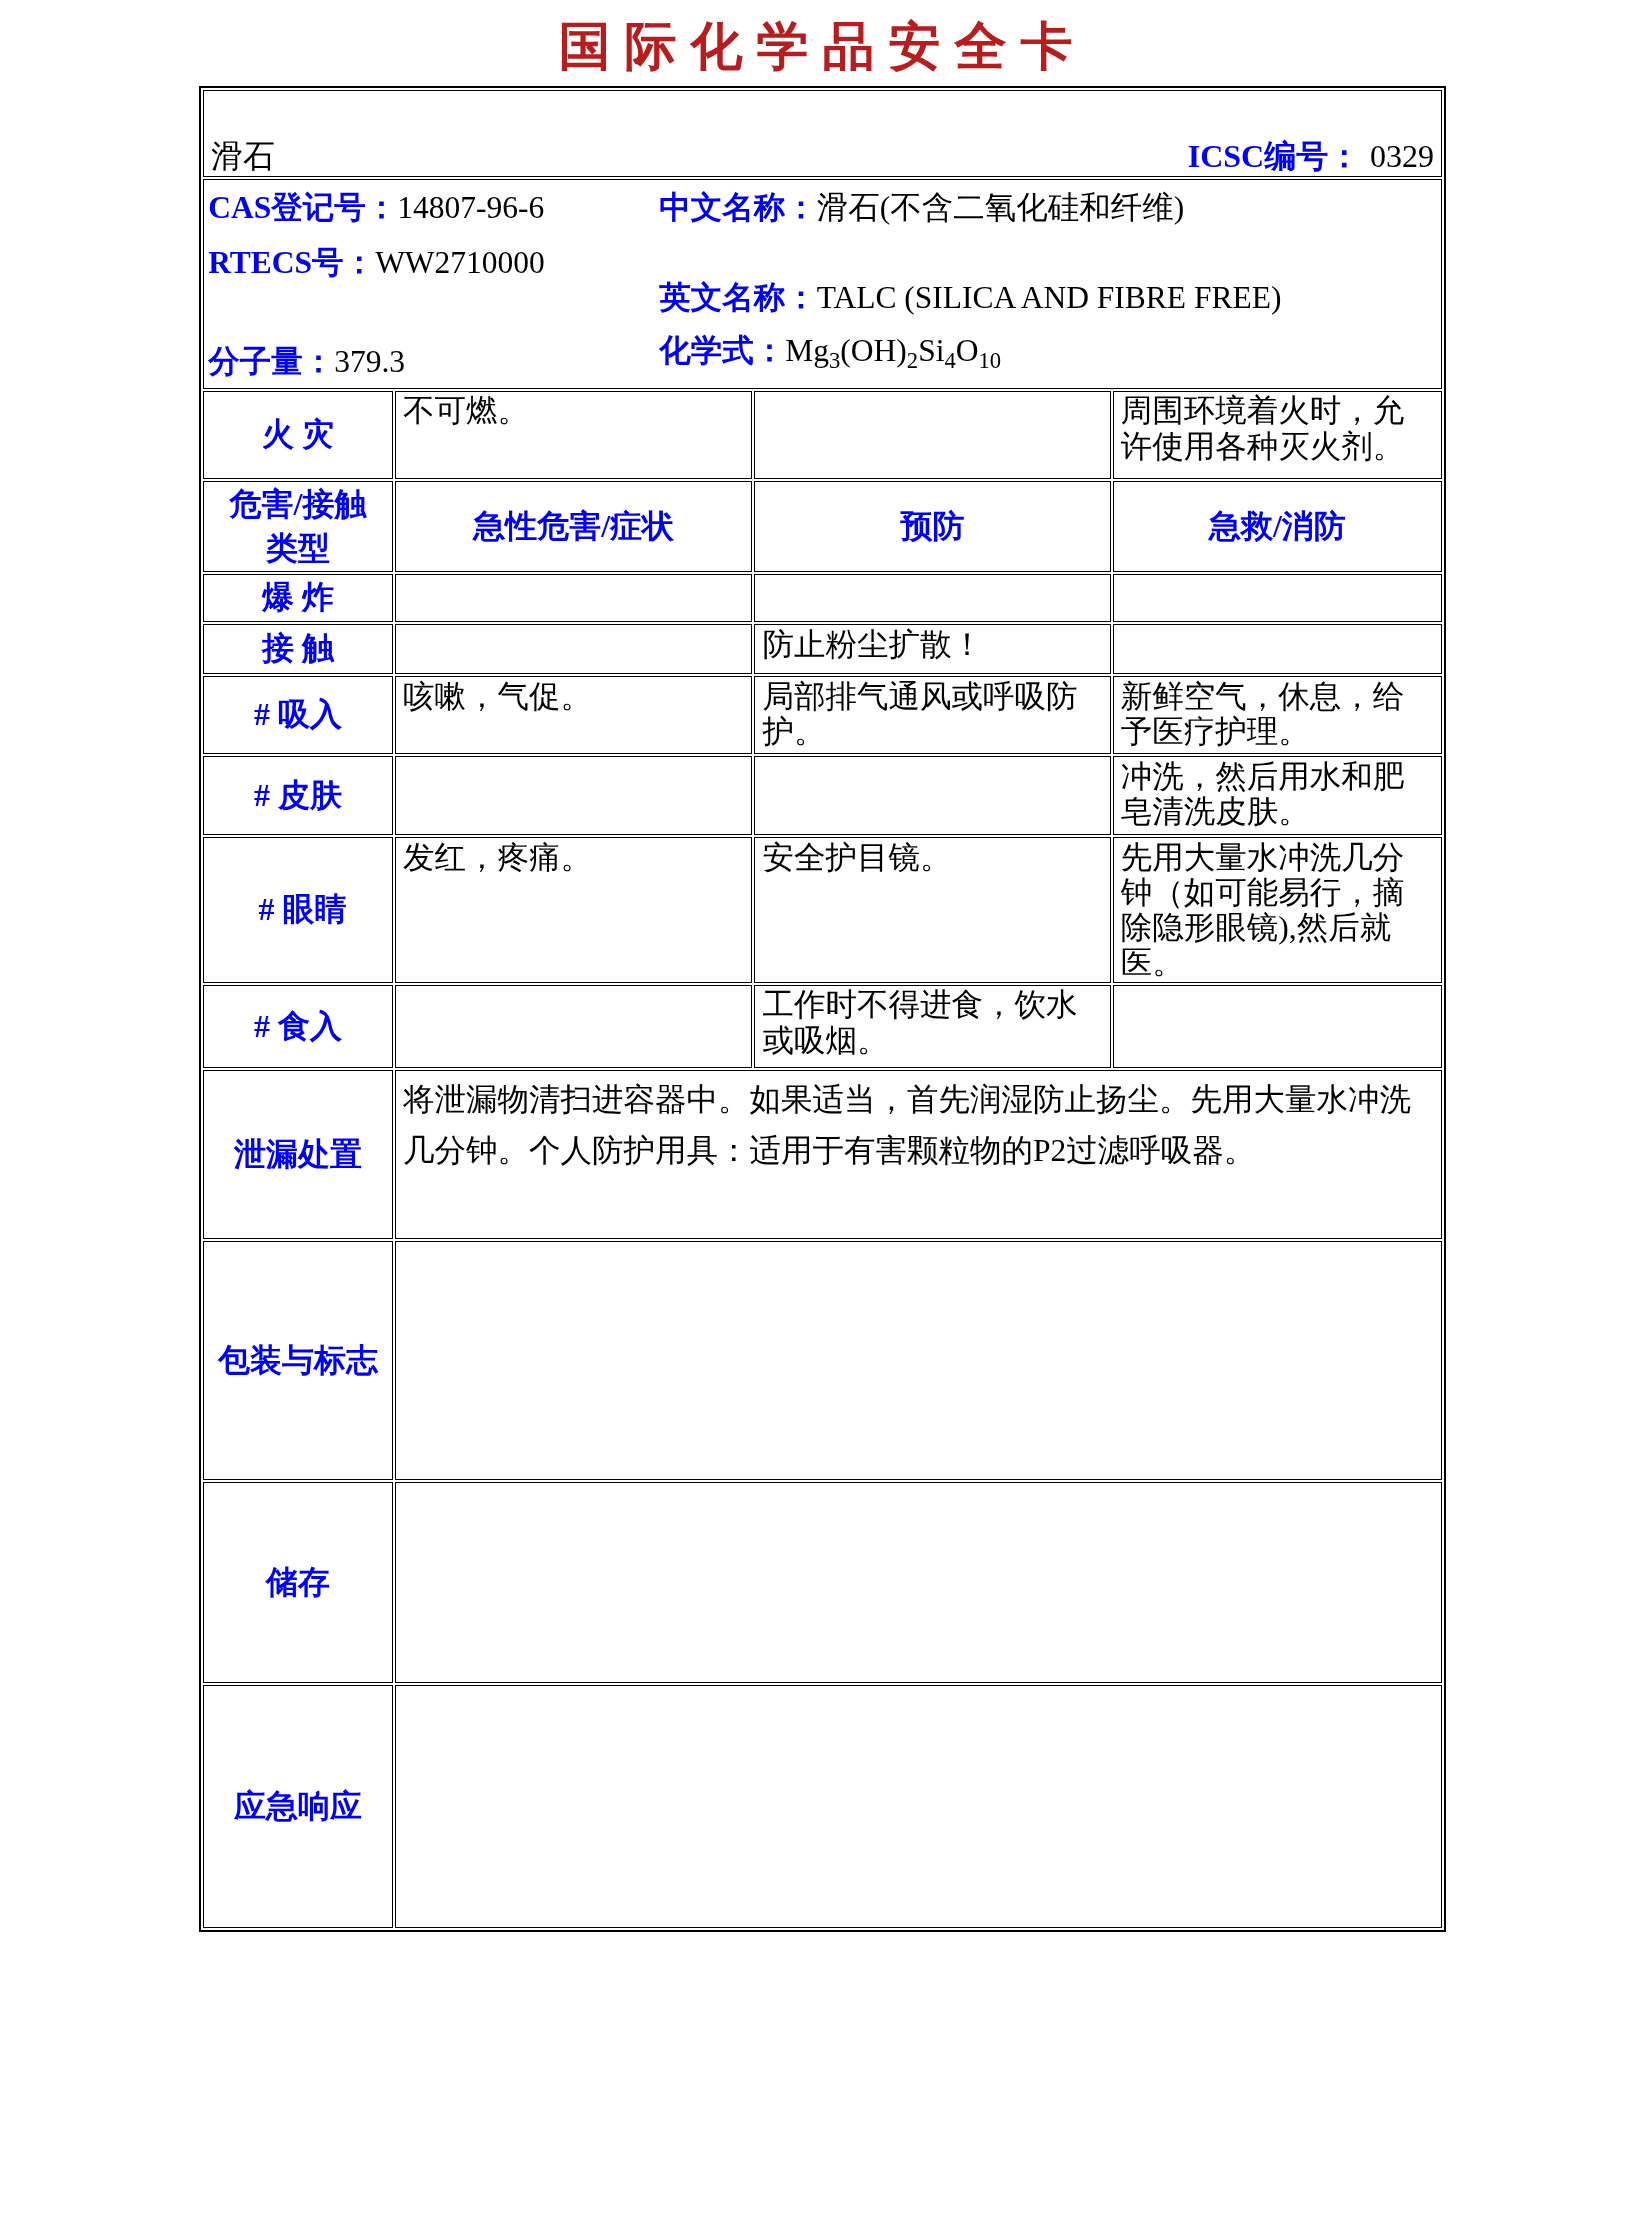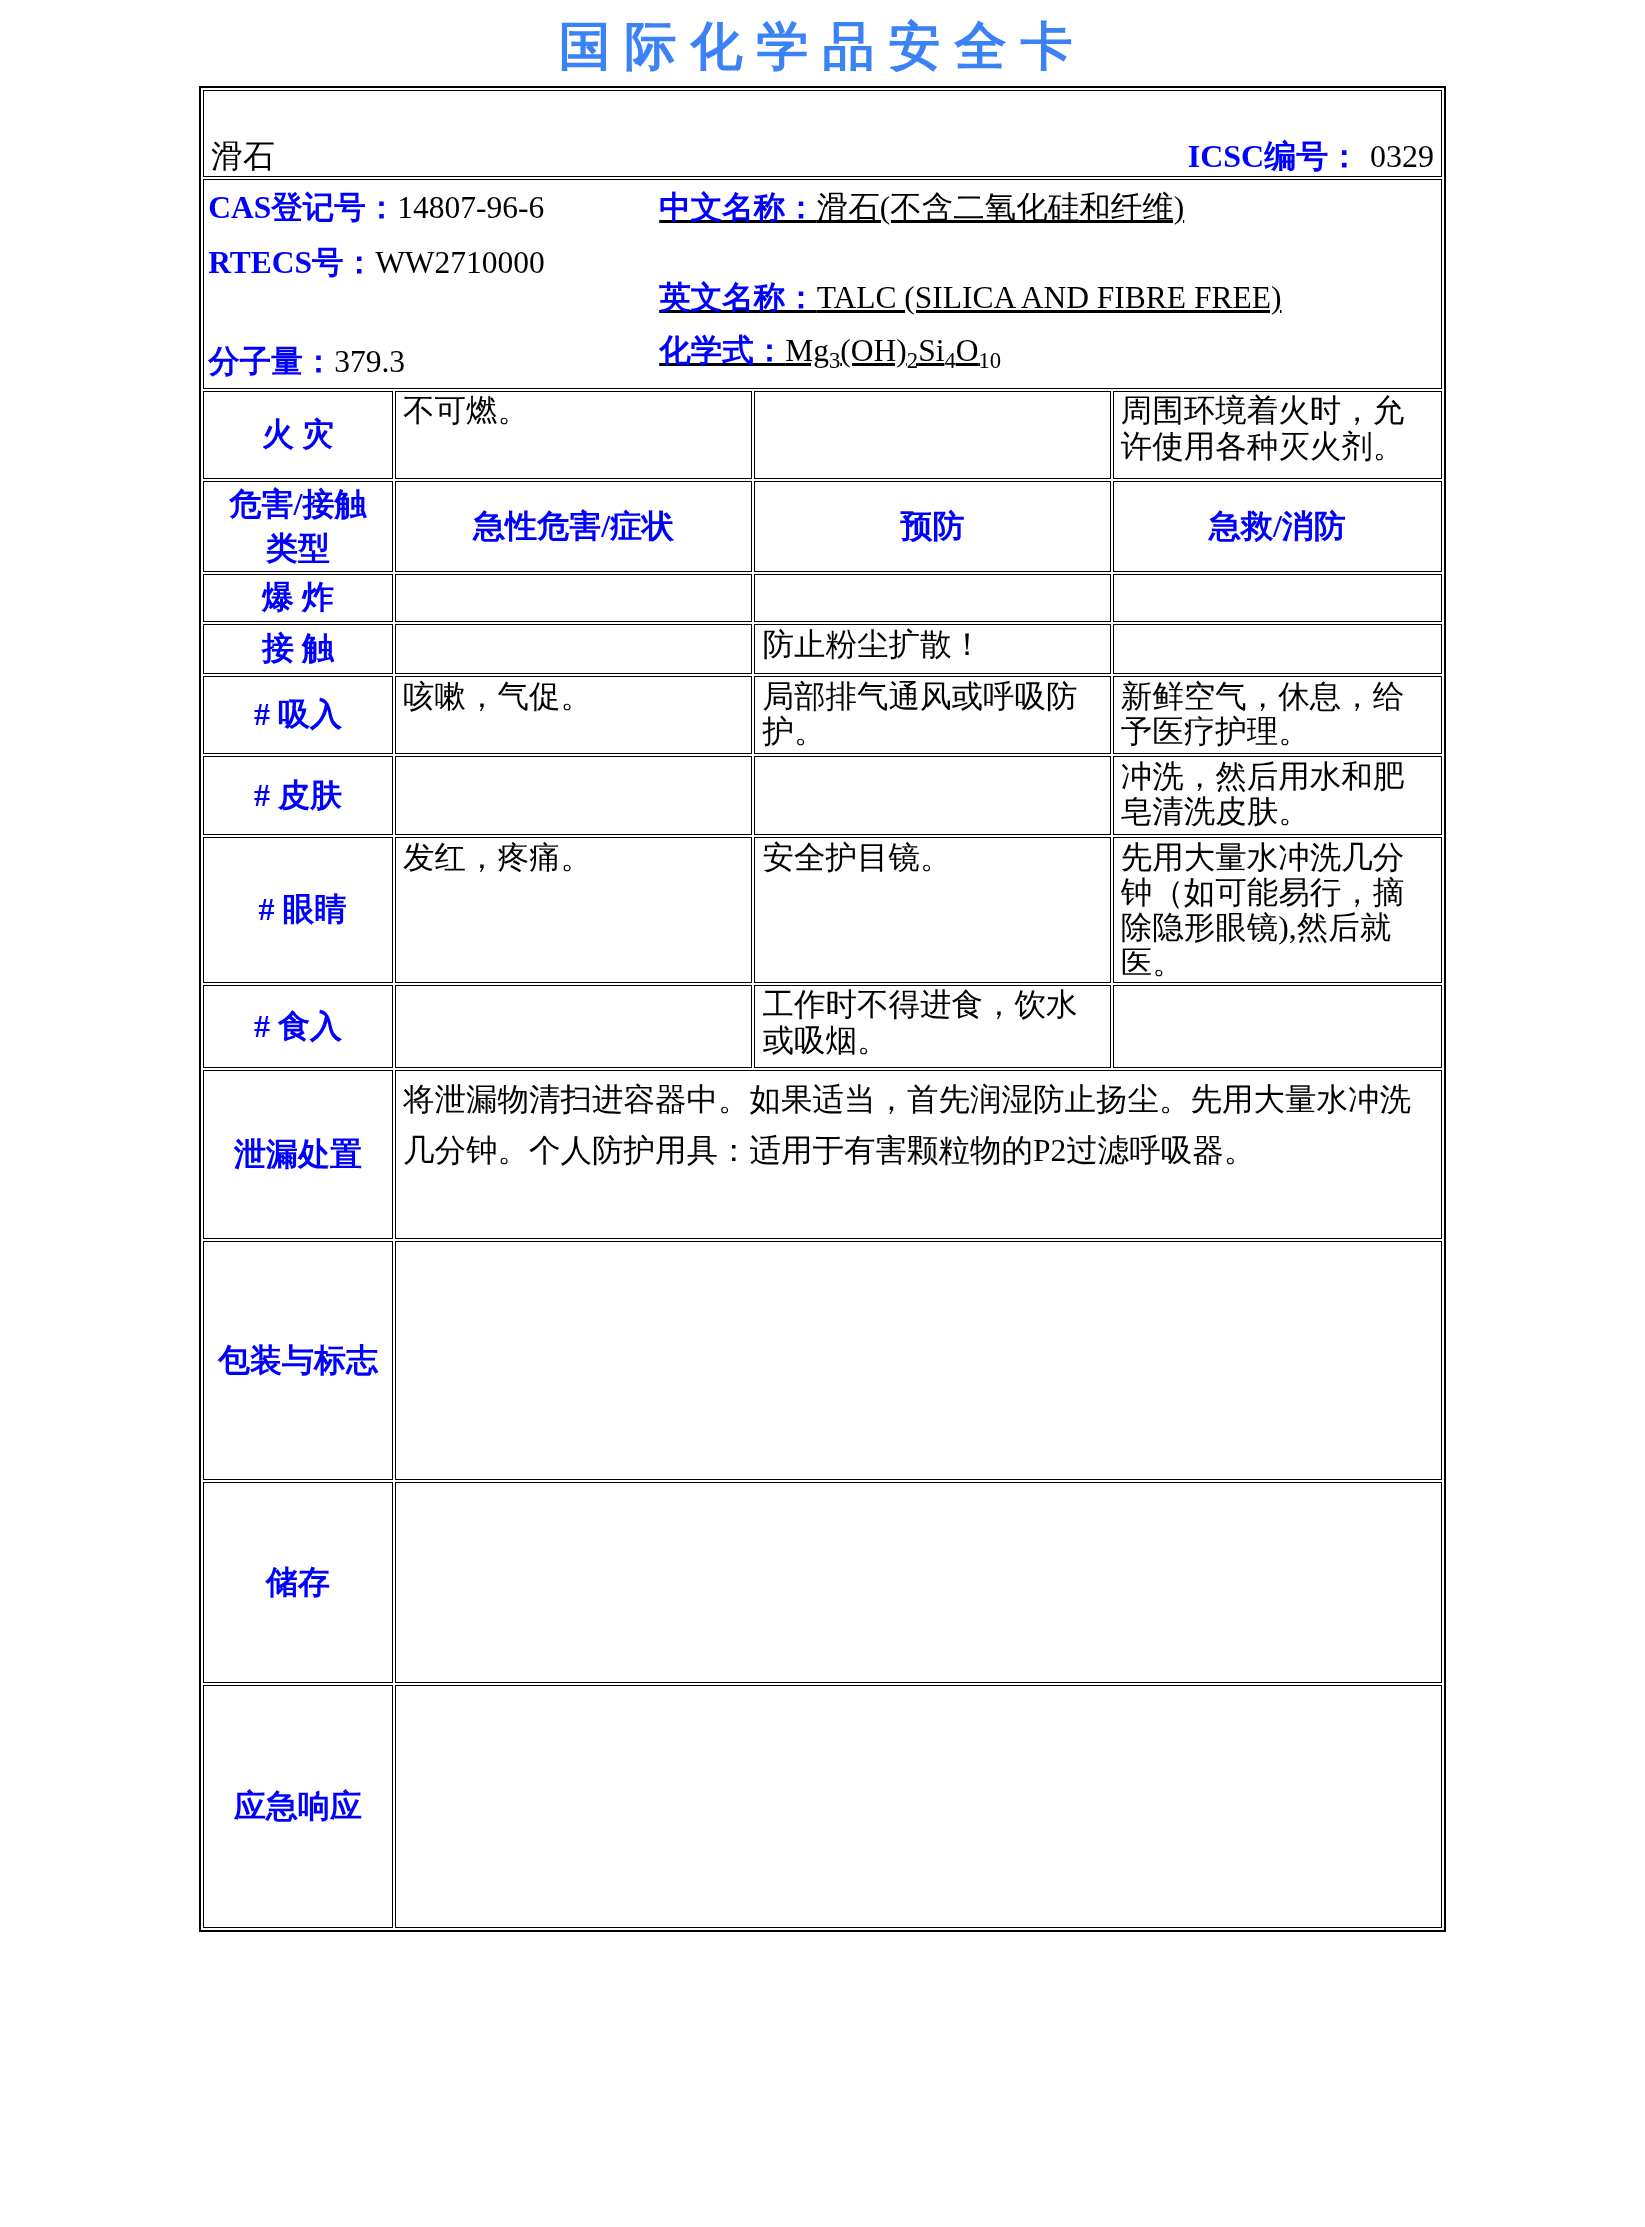--- a/index.html
+++ b/index.html
@@ -8,21 +8,21 @@
     background: #ffffff;
     width: 1645px; height: 2227px;
     font-family: "Liberation Serif", "DejaVu Serif", serif;
     color: #000000;
   }
   .page { width: 1645px; height: 2227px; overflow: hidden; position: relative; }
 
   .page-title {
     margin: 18px auto 11.2px auto;
     text-align: center;
-    color: #3b82f6;
+    color: #b91c1c;
     font-size: 52px;
     font-weight: bold;
     letter-spacing: 14px;
     line-height: 1.1;
     white-space: nowrap;
   }
 
   table.card {
     width: 1247px;
     margin: 0 auto;
@@ -52,21 +52,21 @@
   td.titlebar { vertical-align: middle; }
   .titlebar-flex { display: flex; justify-content: space-between; align-items: baseline; }
   .substance-name { font-size: 32px; margin-top: 46px; }
   .icsc-no { font-size: 32px; white-space: nowrap; }
   .icsc-no .num { color: #000000; font-weight: normal; padding-left: 9.8px; }
 
   
   td.info-cell { padding: 9.8px 4.2px 7px 4.2px; }
   .info-flex { display: flex; }
   .info-left { width: 451px; flex: 0 0 451px; }
-  .info-right { flex: 1 1 auto; text-decoration: underline; }
+  .info-right { flex: 1 1 auto; }
   .info-line { white-space: nowrap; }
   .info-line .val { color: #000000; font-weight: normal; }
   .line-cas { margin-top: 0; }
   .line-rtecs { margin-top: 19.6px; }
   .line-mw { margin-top: 64px; }
   .line-cn { margin-top: 0; }
   .line-en { margin-top: 55px; }
   .line-formula { margin-top: 18px; }
   sub { font-size: 72%; line-height: 0; }
 

